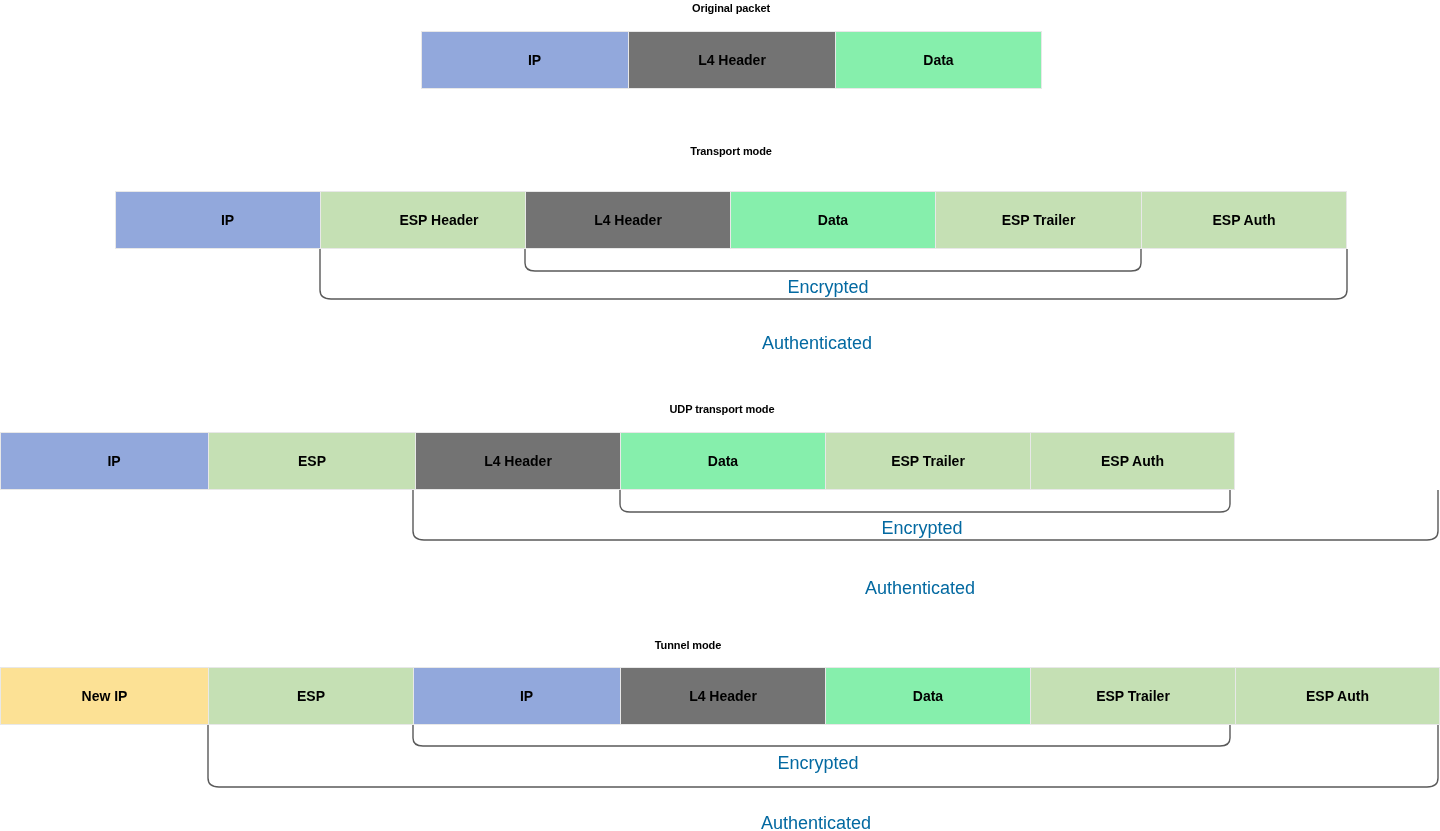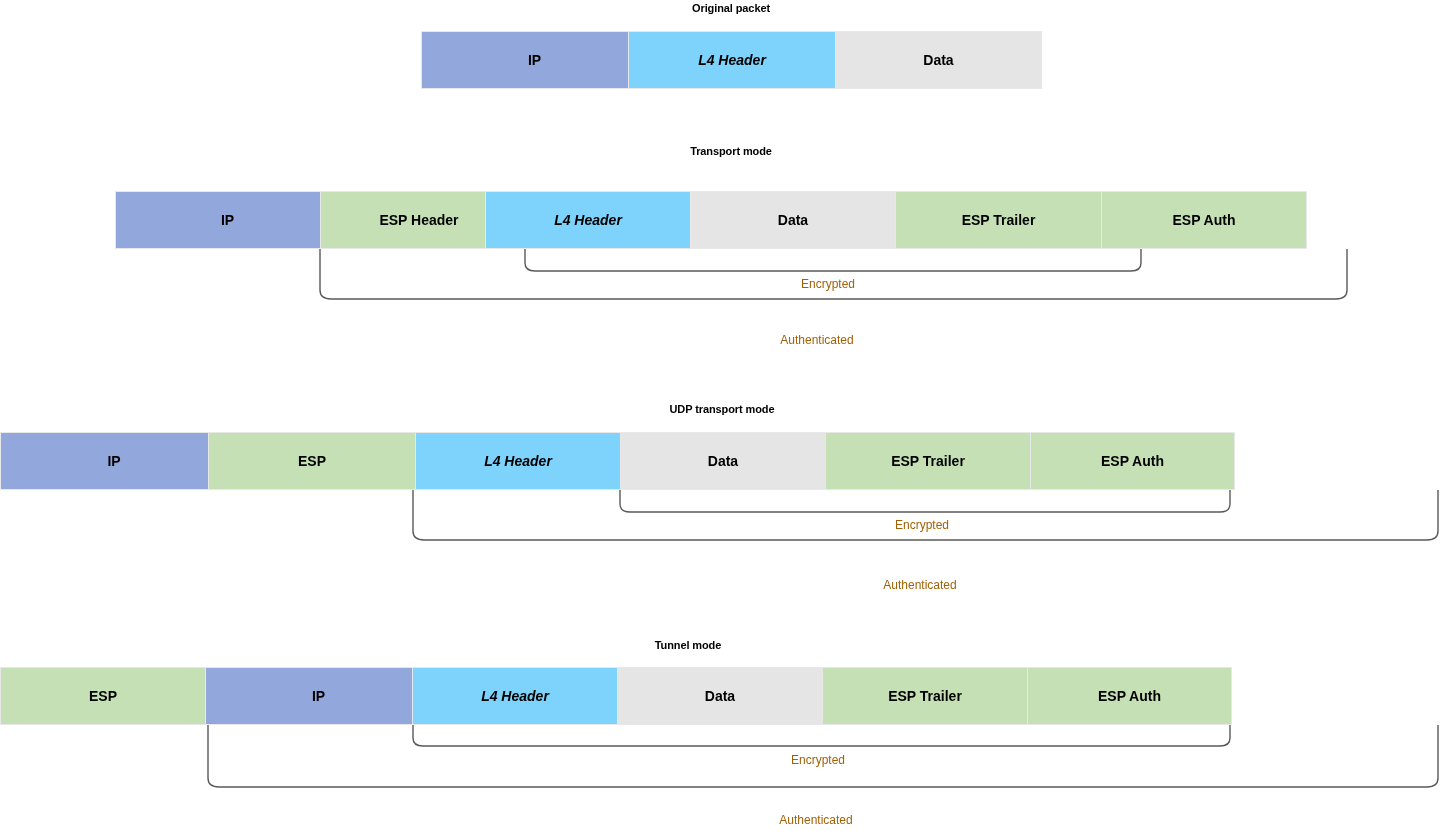--- a/index.html
+++ b/index.html
@@ -48,44 +48,44 @@
     color: #000000;
     box-sizing: border-box;
     border: 1px solid #e8e8e8;
     border-right-width: 0;
     white-space: nowrap;
     overflow: hidden;
   }
   .field:last-child { border-right-width: 1px; }
 
   .c-blue   { background: #92a8dc; padding-left: 19px; }
-  .c-orange { background: #7dd3fc; font-style: italic; }
-  .c-ltblue { background: #e5e5e5; text-align: center; }
+  .c-orange { background: #737373; }
+  .c-ltblue { background: #86efac; text-align: center; }
   .c-green  { background: #c5e0b4; }
   .c-yellow { background: #fce195; }
 
   
   .brace-layer {
     position: absolute;
     left: 0;
     top: 0;
     width: 1440px;
     height: 831px;
     pointer-events: none;
   }
   .brace-layer path {
     fill: none;
     stroke: #595959;
     stroke-width: 1.4;
   }
 
   .brace-label {
     position: absolute;
-    font-size: 12px;
-    color: #a16207;
+    font-size: 18px;
+    color: #0369a1;
     white-space: nowrap;
     transform: translateX(-50%);
   }
 </style>
 </head>
 <body>
 
 <div class="diagram">
 
   <div class="section-title" style="left:731px; top:2px;">Original packet</div>
@@ -101,21 +101,21 @@
       <span>Data</span>
     </div>
   </div>
 
   <div class="section-title" style="left:731px; top:137px;margin-top:8px;">Transport mode</div>
 
   <div class="packet-row" style="left:115px; top:191px; width:1232px;">
     <div class="field c-blue" style="width:205px;">
       <span>IP</span>
     </div>
-    <div class="field c-green" style="width:165px;padding-left:32px;">
+    <div class="field c-green" style="width:205px;padding-left:32px;">
       <span>ESP Header</span>
     </div>
     <div class="field c-orange" style="width:205px;">
       <span>L4 Header</span>
     </div>
     <div class="field c-ltblue" style="width:205px;">
       <span>Data</span>
     </div>
     <div class="field c-green" style="width:206px;">
       <span>ESP Trailer</span>
@@ -164,20 +164,23 @@
 
     <path d="M 413 490 L 413 531 Q 413 540 424 540 L 1427 540 Q 1438 540 1438 531 L 1438 490"></path>
   </svg>
 
   <div class="brace-label" style="left:922px; top:518px;">Encrypted</div>
   <div class="brace-label" style="left:920px; top:578px;">Authenticated</div>
 
   <div class="section-title" style="left:688px; top:639px;">Tunnel mode</div>
 
   <div class="packet-row" style="left:0px; top:667px; width:1440px;">
+    <div class="field c-yellow" style="width:208px;">
+      <span>New IP</span>
+    </div>
     <div class="field c-green" style="width:205px;">
       <span>ESP</span>
     </div>
     <div class="field c-blue" style="width:207px;">
       <span>IP</span>
     </div>
     <div class="field c-orange" style="width:205px;">
       <span>L4 Header</span>
     </div>
     <div class="field c-ltblue" style="width:205px;">

